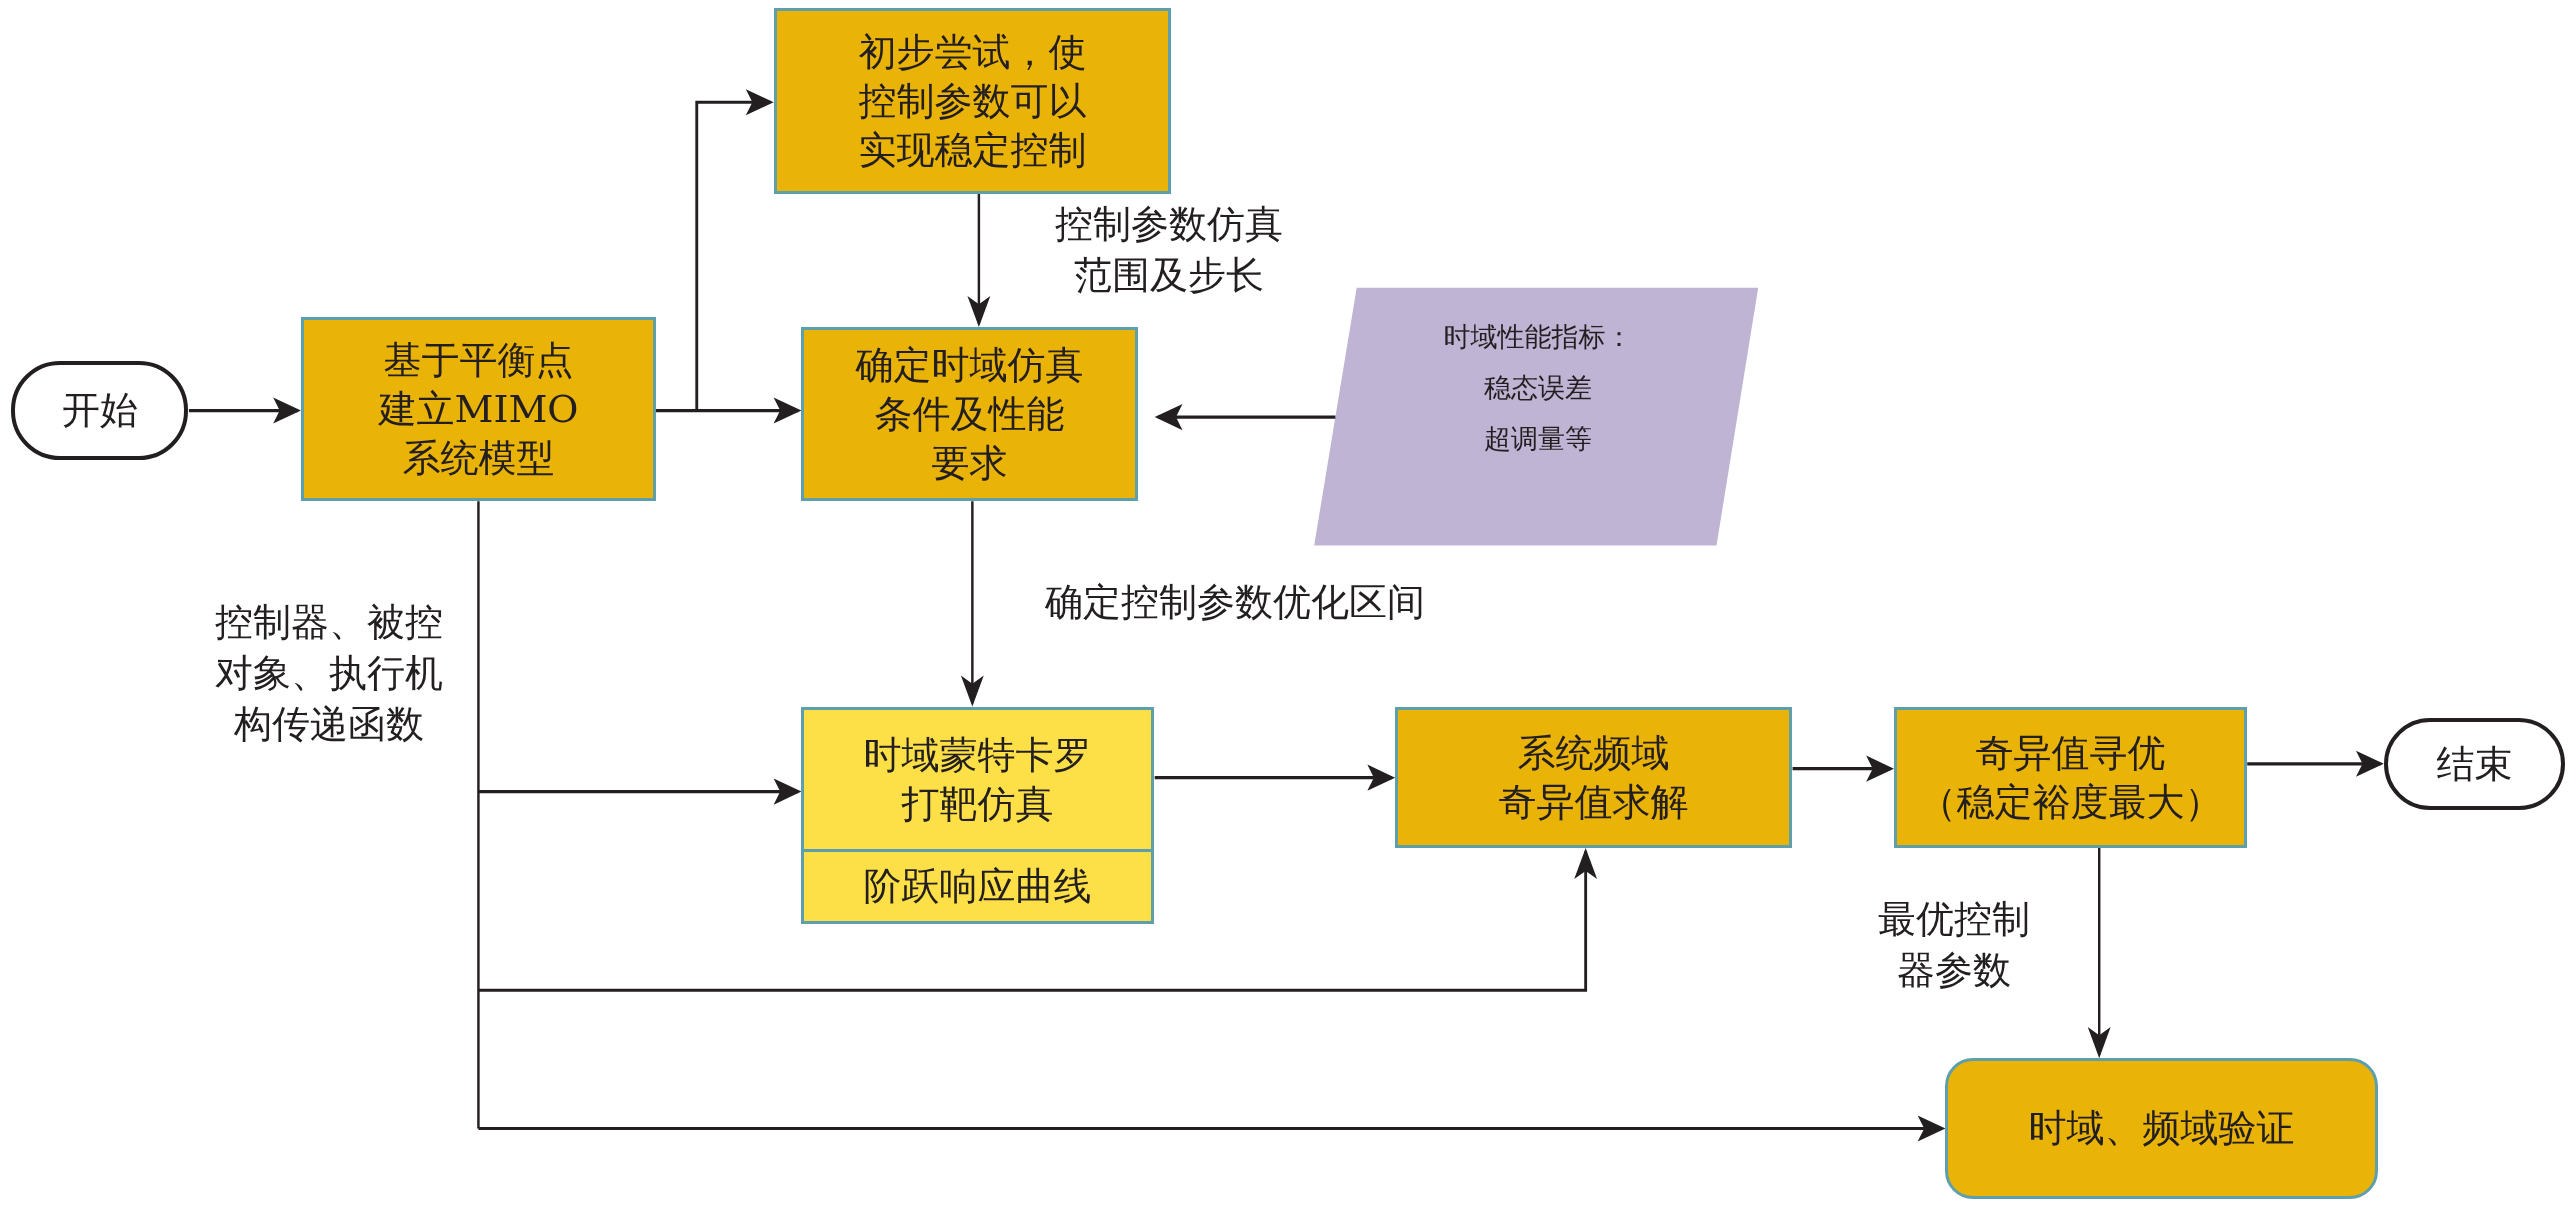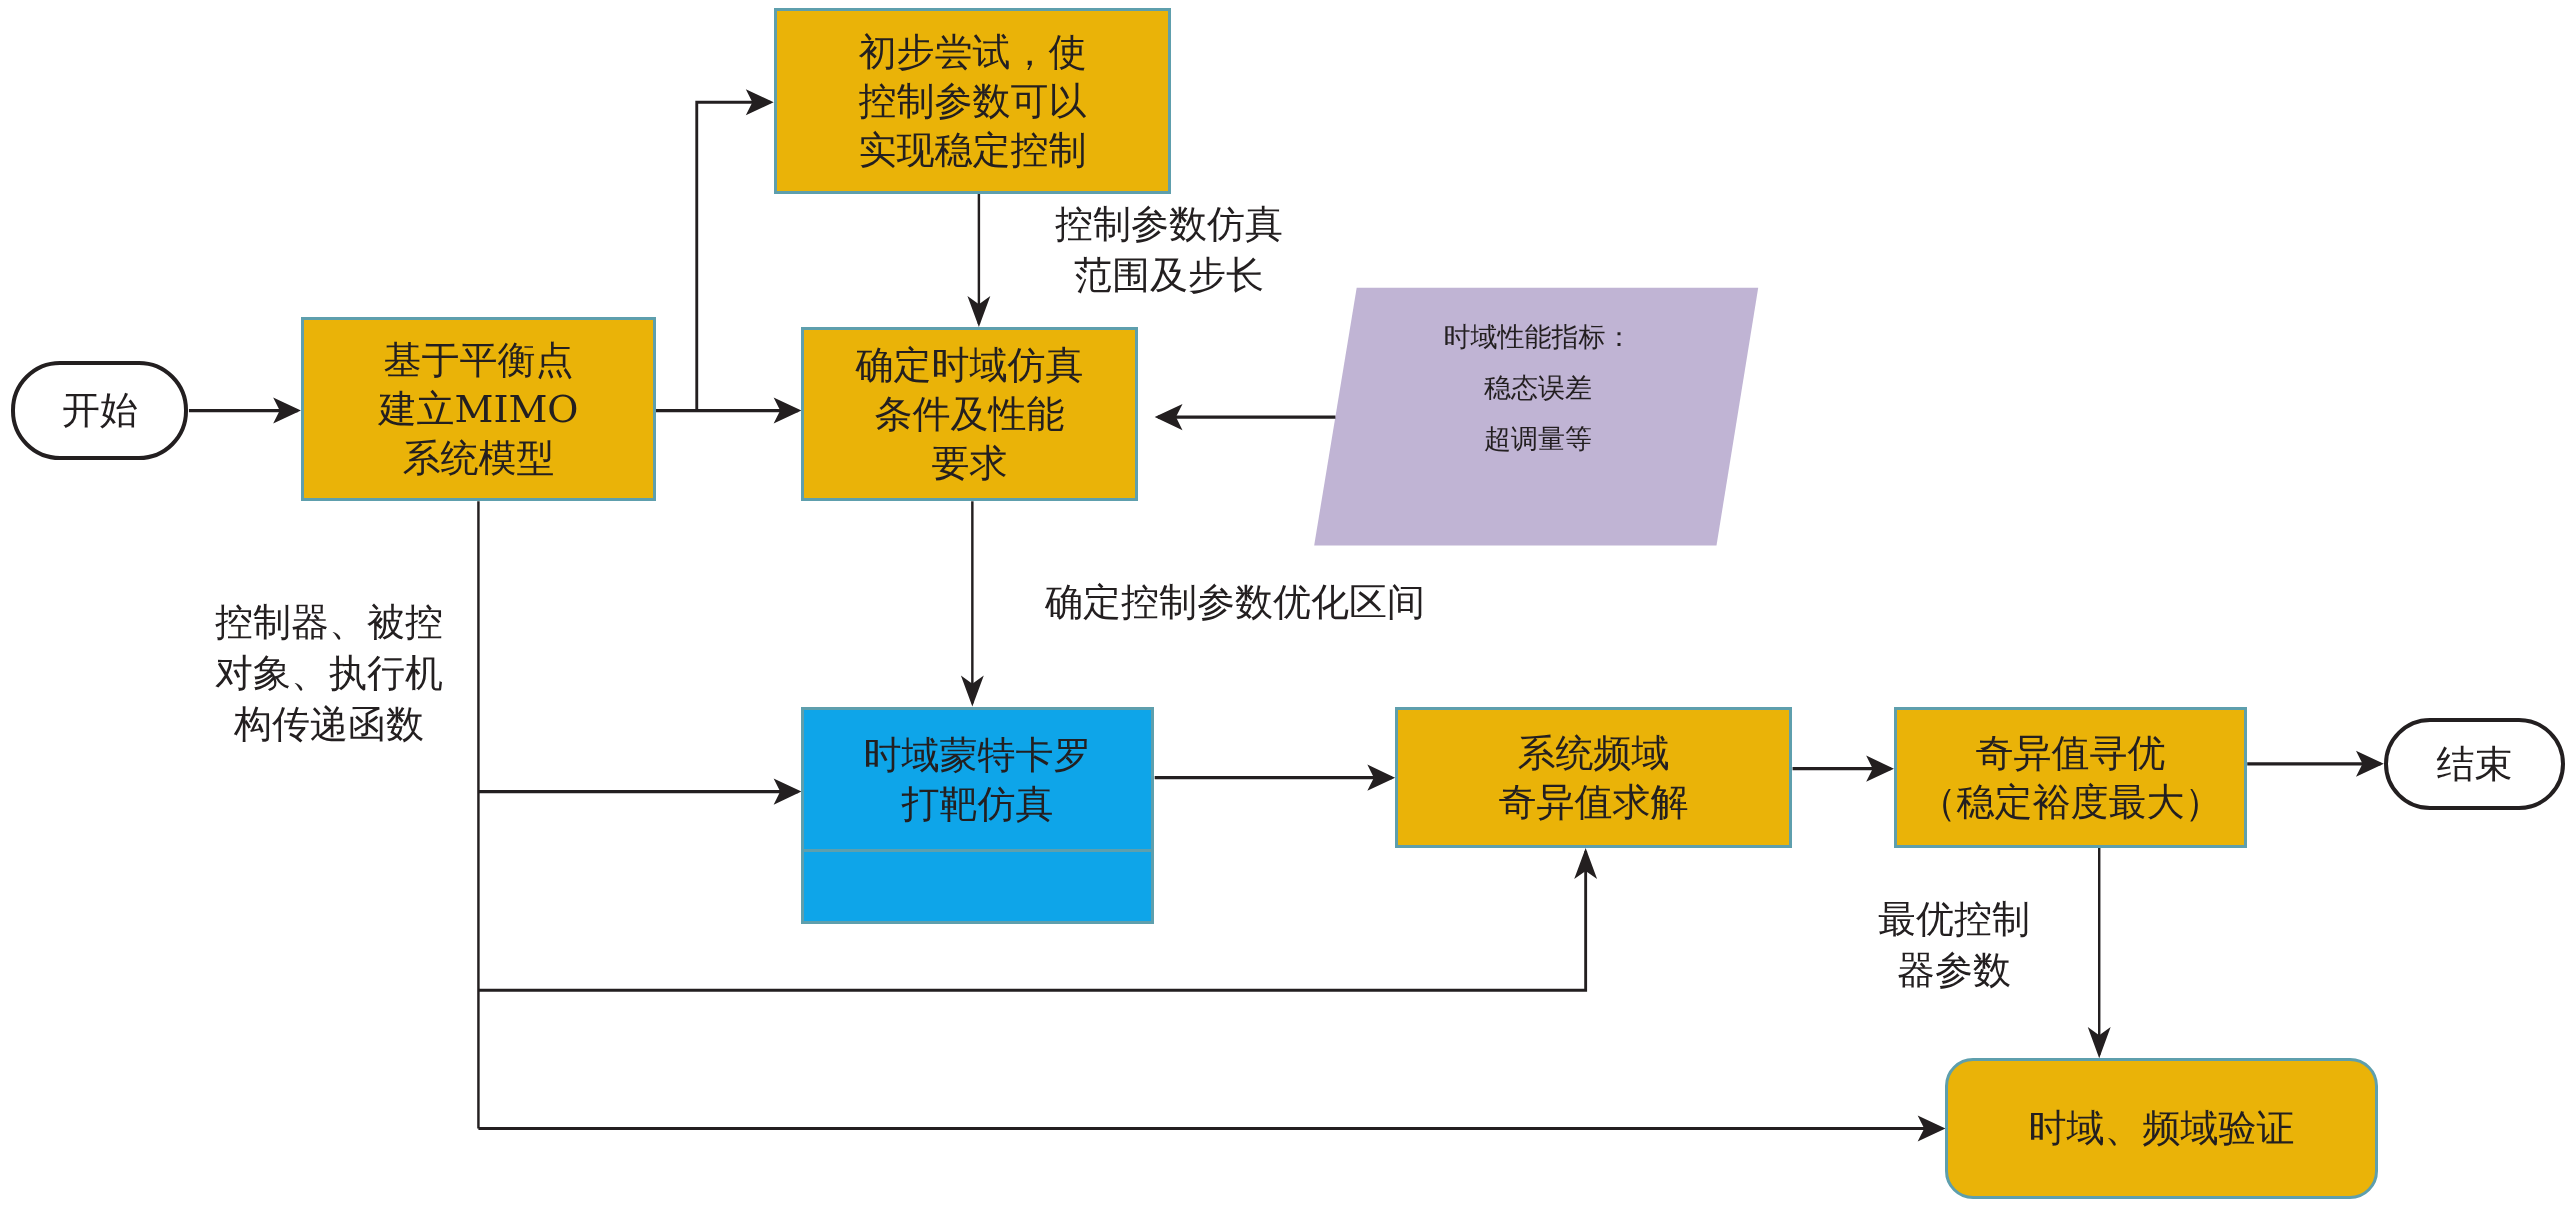--- a/index.html
+++ b/index.html
@@ -5,21 +5,21 @@
   html, body { margin: 0; padding: 0; background: #ffffff; }
   body { width: 2576px; height: 1207px; position: relative; overflow: hidden;
          font-family: "DejaVu Serif", "Liberation Serif", serif; color: #231f20; }
   #diagram { position: absolute; left: 0; top: 0; width: 2576px; height: 1207px; }
   .node { position: absolute; box-sizing: border-box; border: 3.3px solid #5e9fad; background: #eab308;
           display: flex; flex-direction: column; align-items: center; justify-content: center;
           text-align: center; font-size: 38px; line-height: 49px; }
   .node .ln { display: block; white-space: nowrap; }
   .pill { position: absolute; box-sizing: border-box; border: 4.9px solid #231f20; border-radius: 49px;
           background: #fff; display: flex; align-items: center; justify-content: center; font-size: 38px; }
-  .split { position: absolute; box-sizing: border-box; border: 3.3px solid #5e9fad; background: #0ea5e9; }
+  .split { position: absolute; box-sizing: border-box; border: 3.3px solid #5e9fad; background: #fde047; }
   .split .top { height: 142px; box-sizing: border-box; border-bottom: 3.3px solid #5e9fad;
                 display: flex; flex-direction: column; align-items: center; justify-content: center;
                 font-size: 38px; line-height: 49px; text-align: center; }
   .split .bot { height: 69px; display: flex; align-items: center; justify-content: center; font-size: 38px; }
   .label { position: absolute; text-align: center; font-size: 38px; line-height: 51px; white-space: nowrap; }
   .label .ln { display: block; }
   .para-text { position: absolute; left: 1358px; top: 311px; width: 360px; text-align: center;
                font-size: 27px; line-height: 51px; }
   .para-text .ln { display: block; white-space: nowrap; }
 </style>
@@ -102,20 +102,23 @@
   <span class="ln">确定时域仿真</span>
   <span class="ln">条件及性能</span>
   <span class="ln">要求</span>
 </div>
 
 <div class="split" style="left:801px; top:707px; width:353px; height:217px;">
   <div class="top">
     <span>时域蒙特卡罗</span>
     <span>打靶仿真</span>
   </div>
+  <div class="bot">
+    <span>阶跃响应曲线</span>
+  </div>
 </div>
 
 <div class="node" style="left:1395px; top:707px; width:397px; height:141px;">
   <span class="ln">系统频域</span>
   <span class="ln">奇异值求解</span>
 </div>
 
 <div class="node" style="left:1894px; top:707px; width:353px; height:141px;">
   <span class="ln">奇异值寻优</span>
   <span class="ln">（稳定裕度最大）</span>

